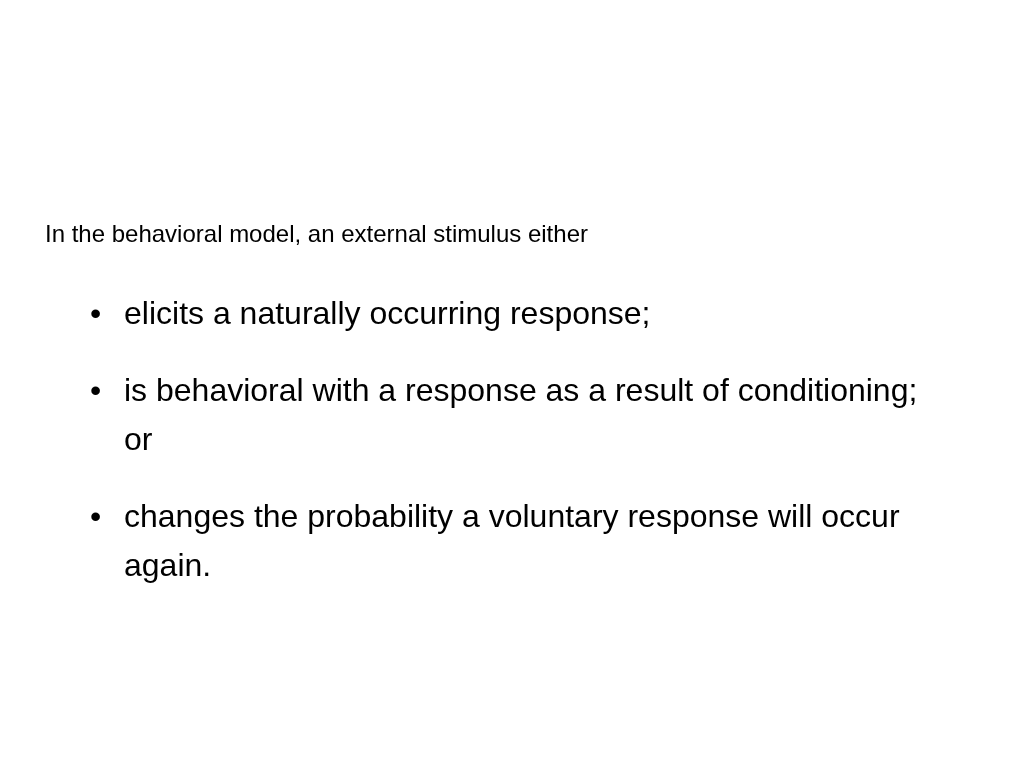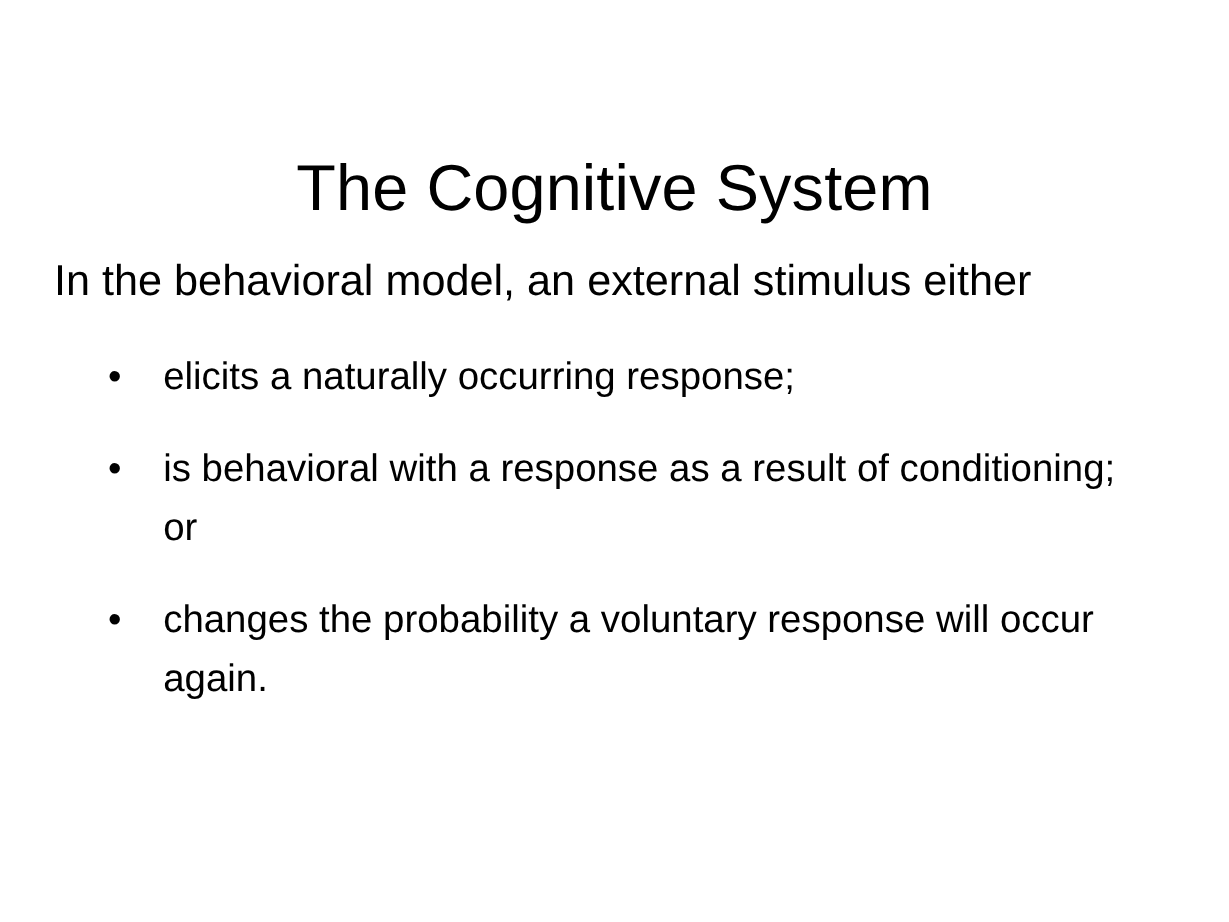--- a/index.html
+++ b/index.html
@@ -35,21 +35,21 @@
     color: #000000;
     white-space: nowrap;
   }
   .slide-body {
     position: absolute;
     left: 45px;
     top: 213px;
     width: 940px;
   }
   .intro-line {
-    font-size: 36px;
+    font-size: 24px;
     font-weight: 400;
     line-height: 42px;
     color: #000000;
     margin: 0 0 34px 0;
     white-space: nowrap;
   }
   .bullet-list {
     list-style: none;
     margin: 0;
     padding: 0;
@@ -72,29 +72,27 @@
     left: 45px;
     top: 0;
     width: 20px;
     font-size: 32px;
     line-height: 49px;
     color: #000000;
     text-align: left;
   }
   .bullet-text {
     display: block;
-    margin-left: 12px;
   }
 </style>
 </head>
 <body>
 
 <div class="slide">
 
-  <h1 class="slide-title">The Cognitive System</h1>
 
   <div class="slide-body">
 
     <p class="intro-line">In the behavioral model, an external stimulus either</p>
 
     <ul class="bullet-list">
 
       <li class="bullet-item">
         <span class="bullet-marker">•</span>
         <span class="bullet-text">elicits a naturally occurring response;</span>

